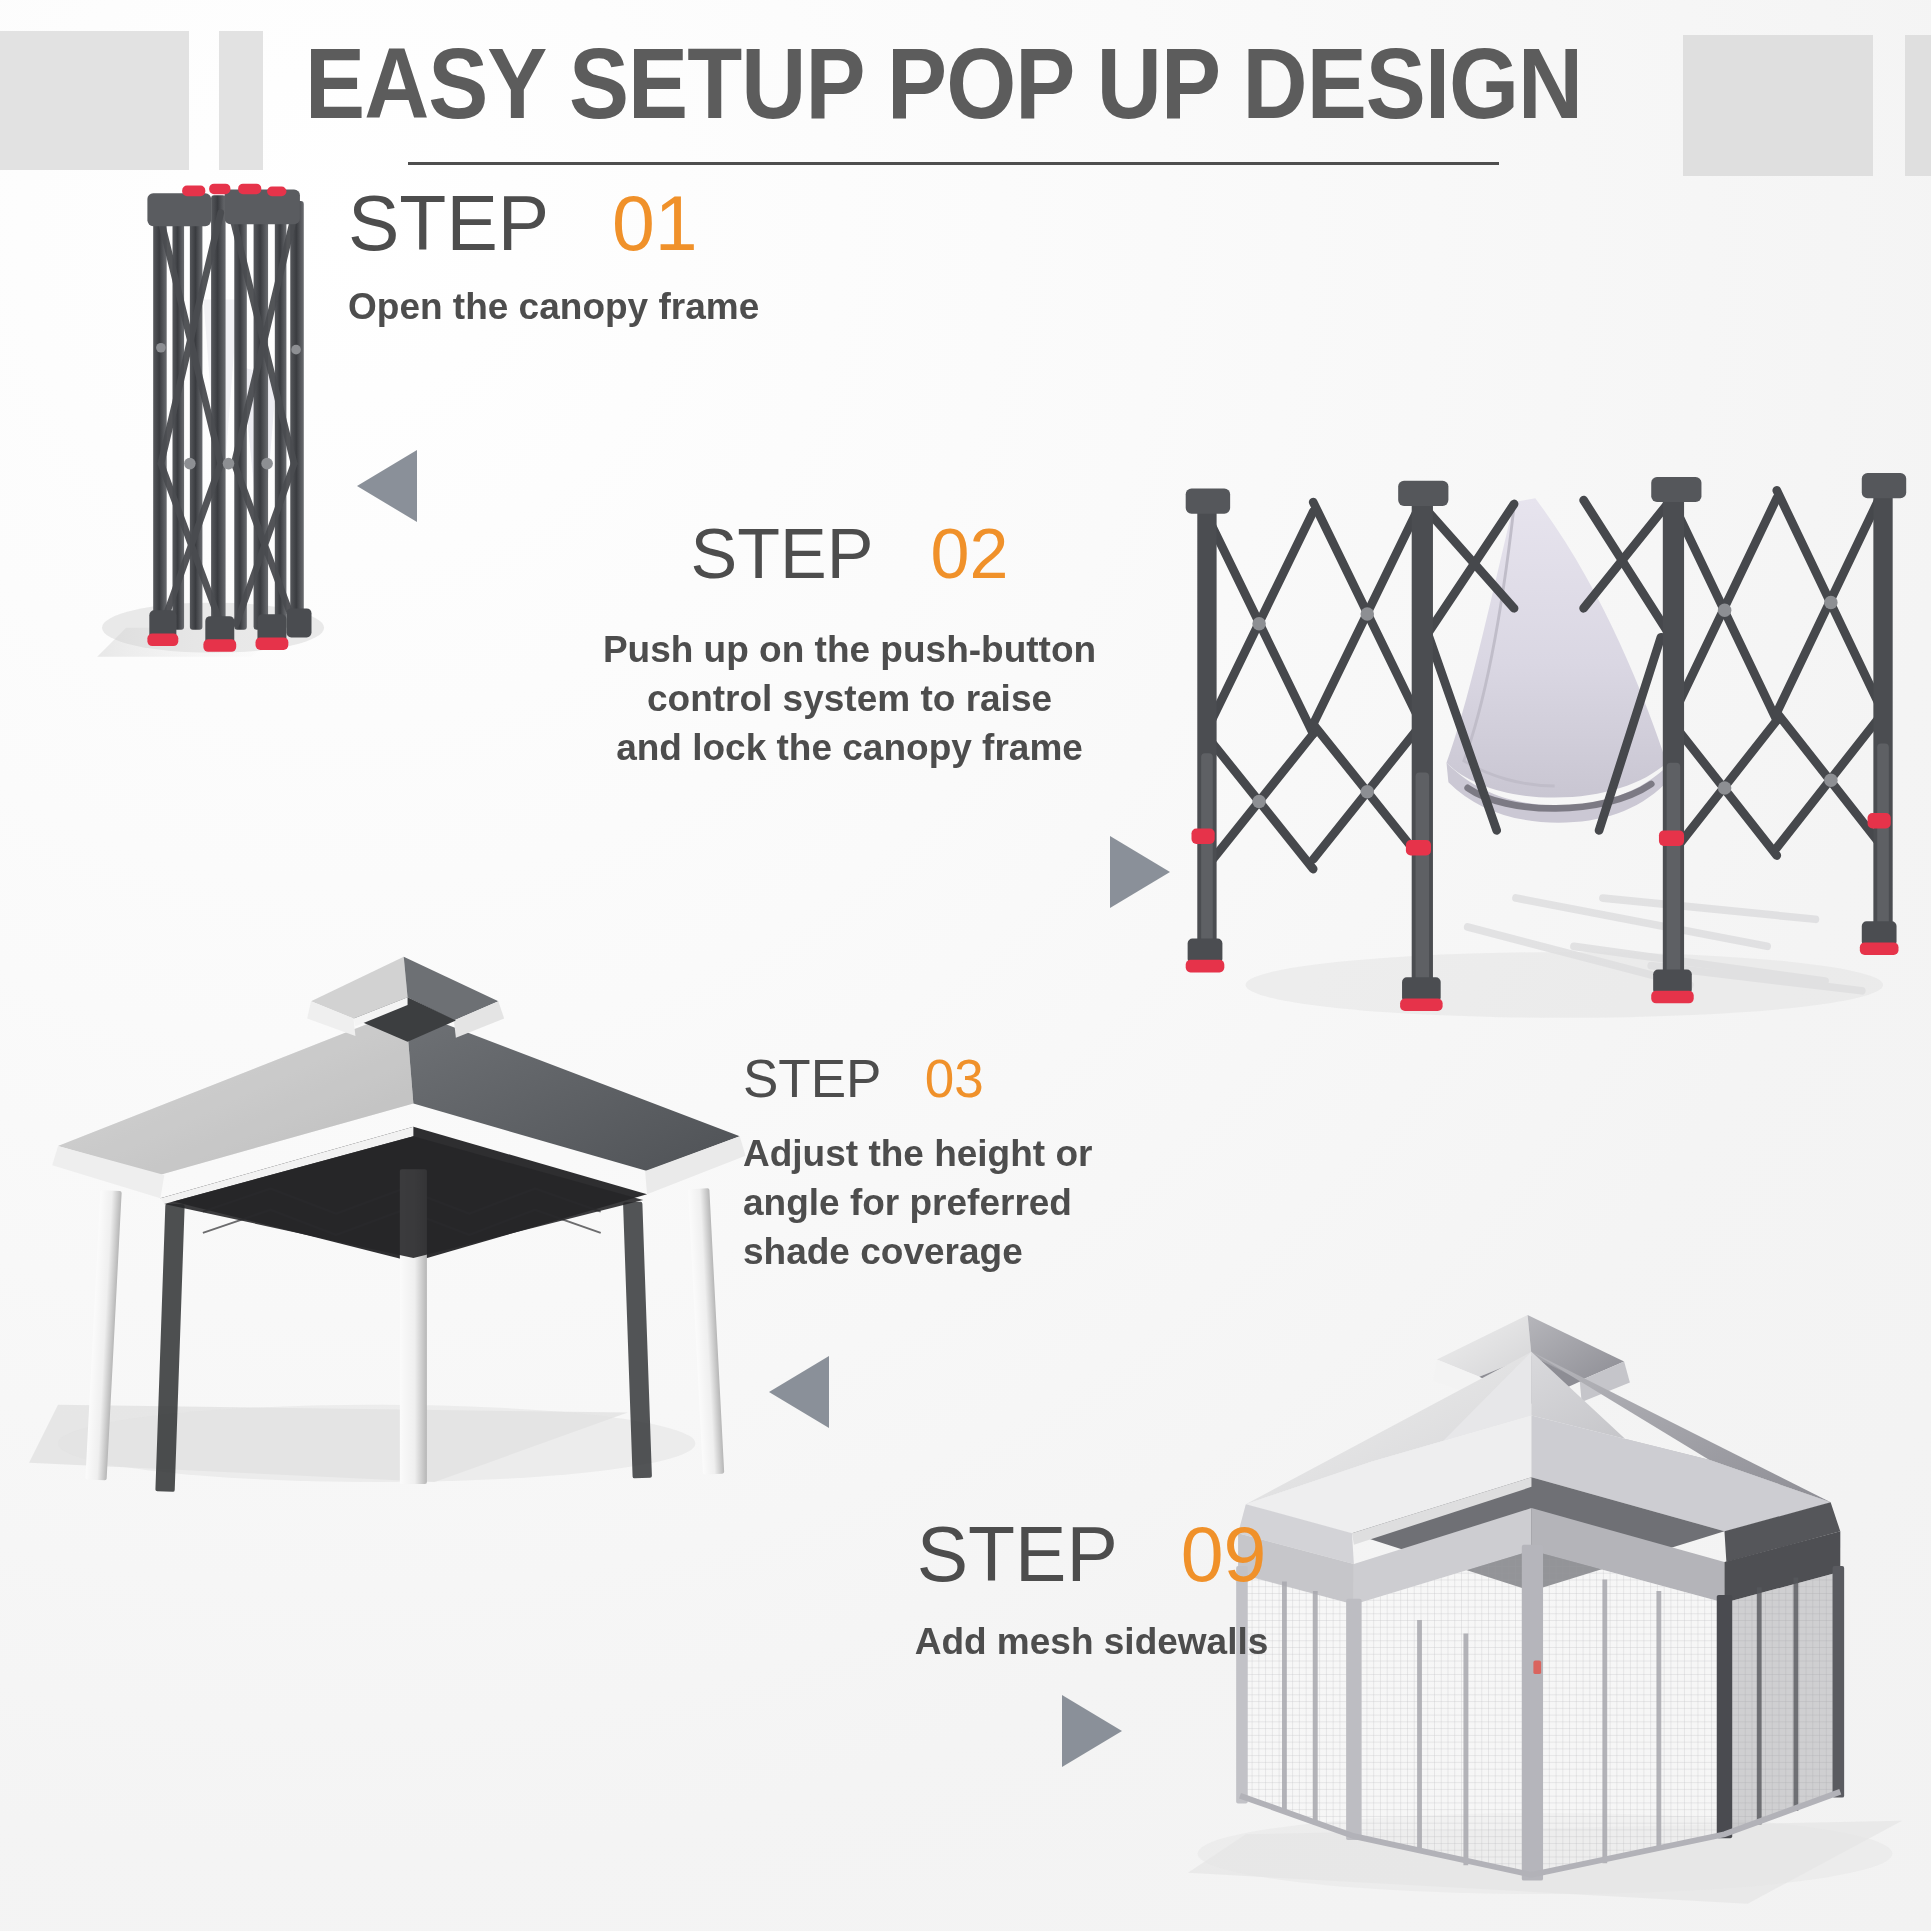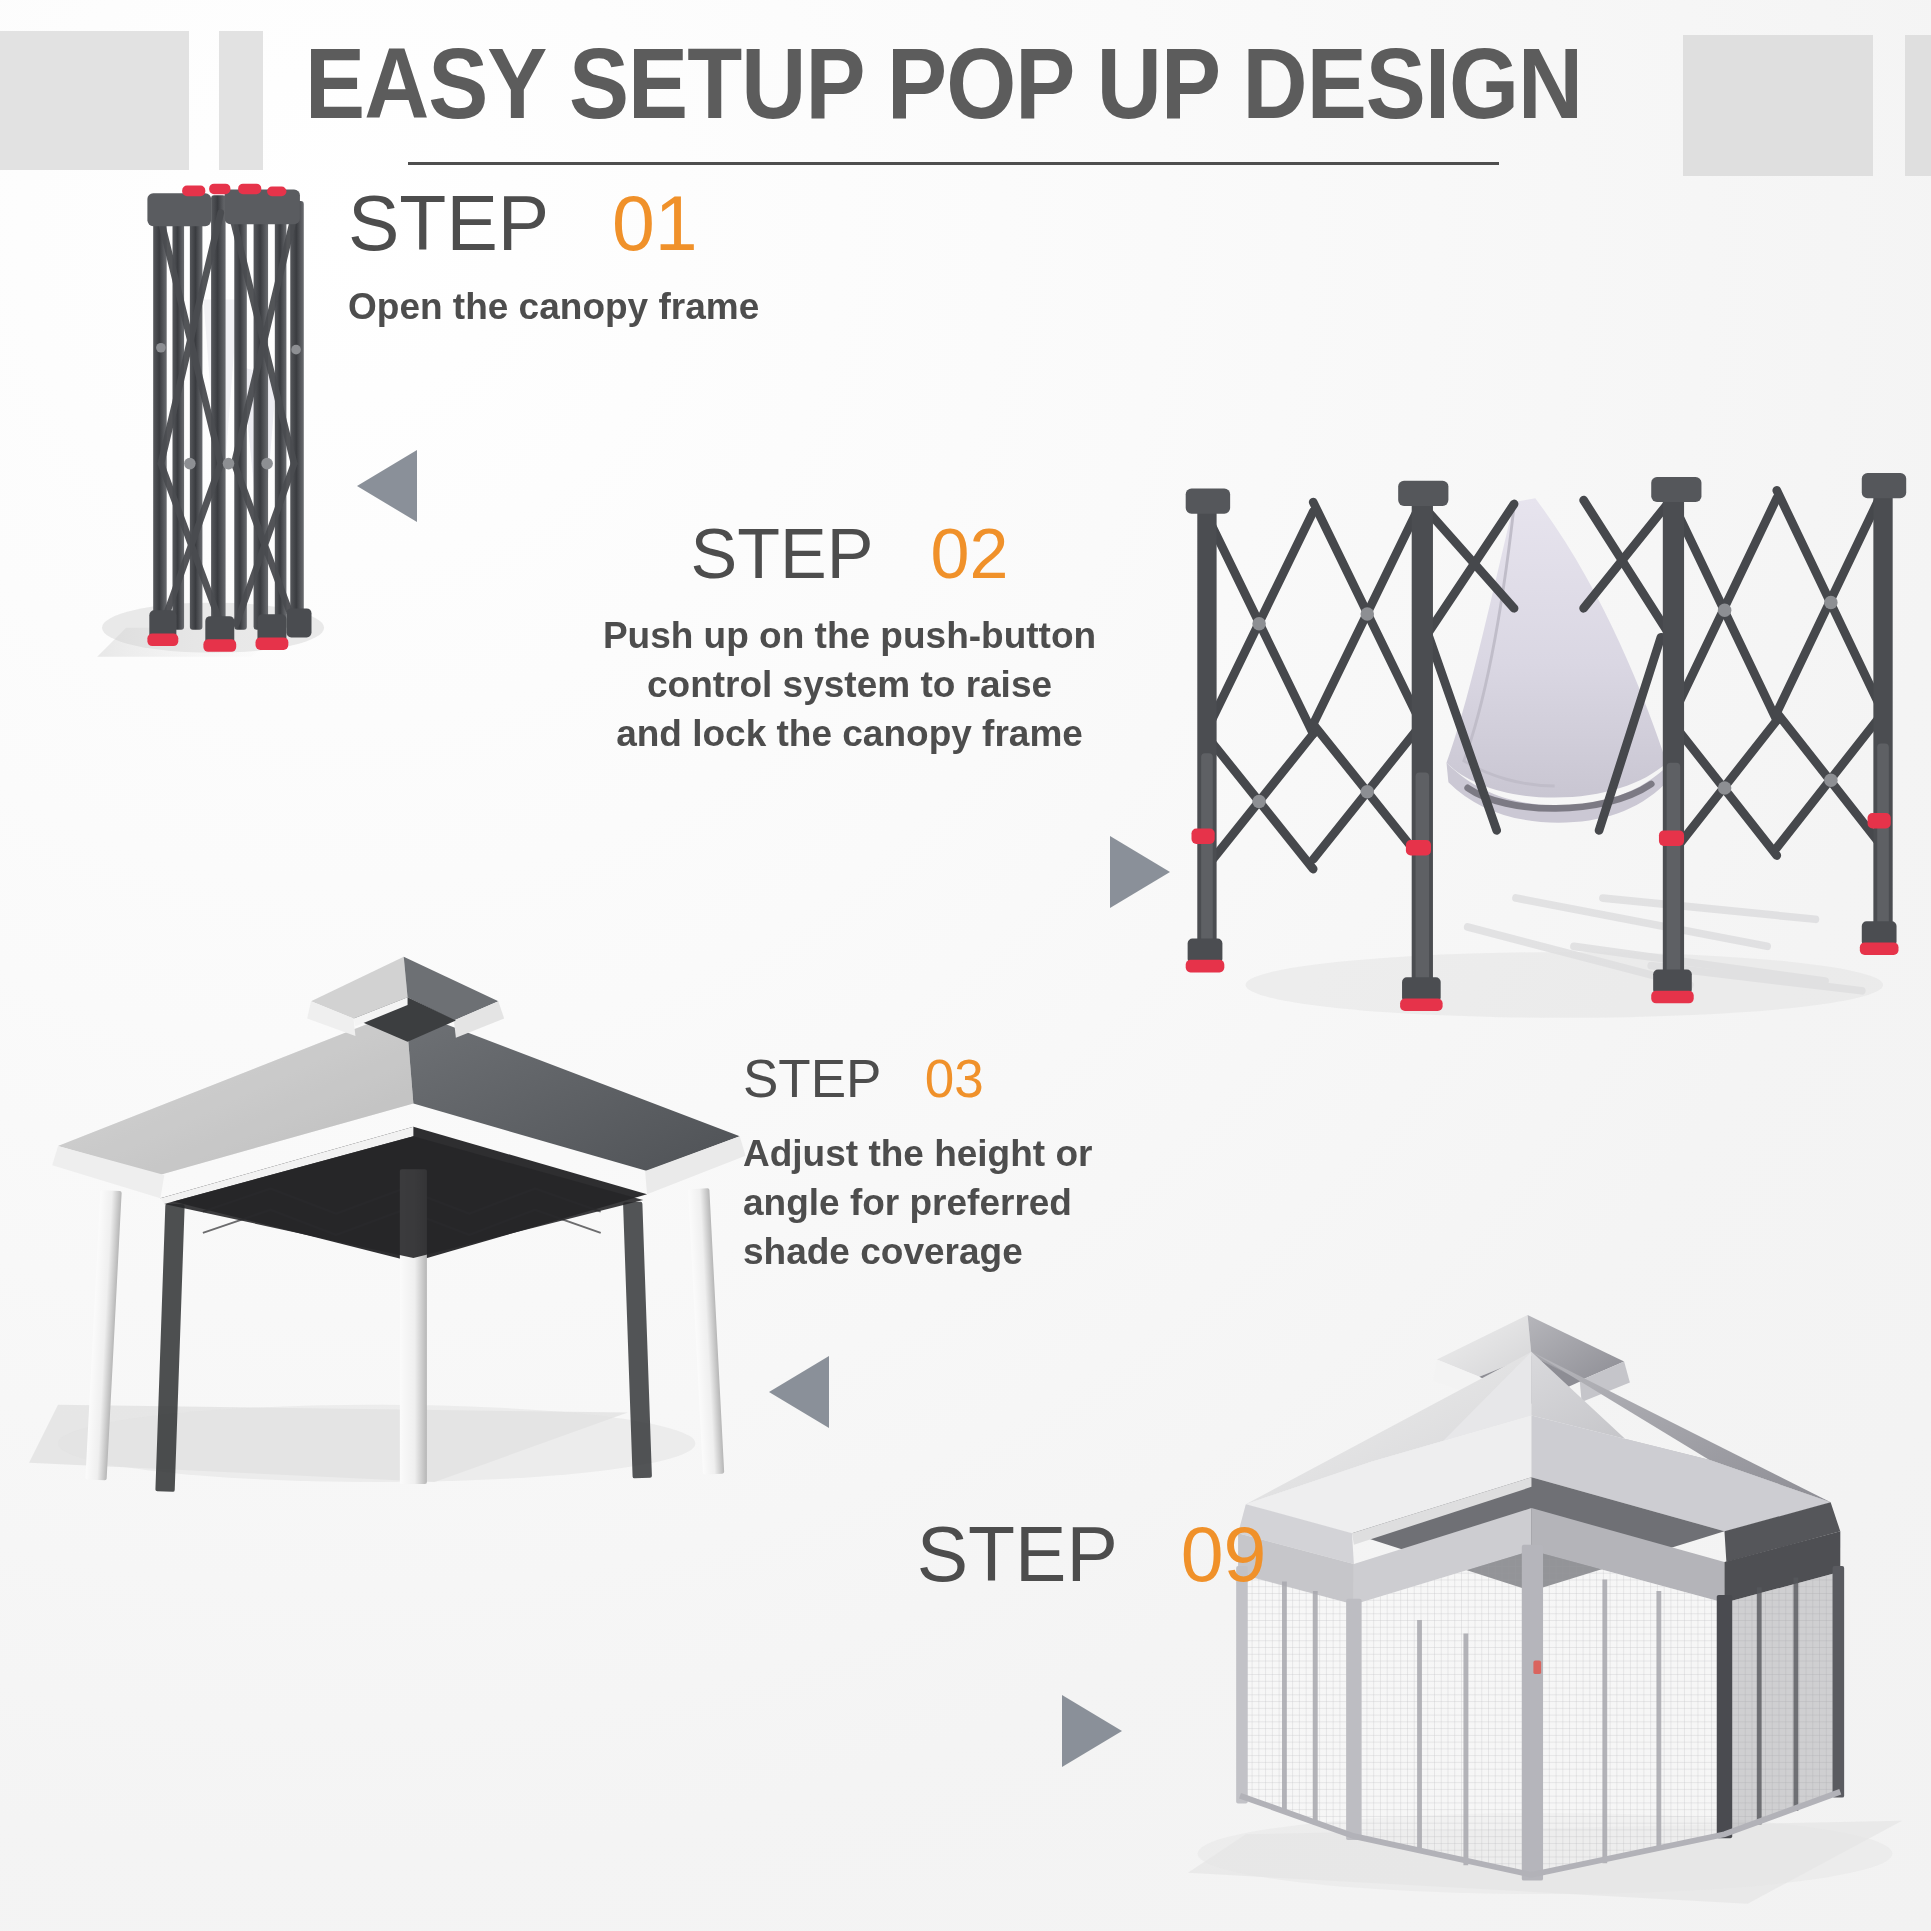--- a/index.html
+++ b/index.html
@@ -39,21 +39,21 @@
   .step-head .num{color:#f0912a;font-weight:normal;text-align:center;}
   .step-body{font-size:37px;line-height:1.32;color:#4d4d4d;font-weight:bold;}
 
   .blk{position:absolute;}
   #blk1{left:348px;top:185px;width:734px;text-align:left;}
   #blk1 .step-head{font-size:77px;}
   #blk1 .step-body{margin-top:21px;}
 
   #blk2{left:502px;top:519px;width:695px;text-align:center;}
   #blk2 .step-head{font-size:70px;}
-  #blk2 .step-body{margin-top:23px;}
+  #blk2 .step-body{margin-top:37px;}
 
   #blk3{left:743px;top:1052px;width:502px;text-align:left;}
   #blk3 .step-head{font-size:53px;}
   #blk3 .step-body{margin-top:25px;}
 
   #blk4{left:821px;top:1516px;width:541px;text-align:center;}
   #blk4 .step-head{font-size:77px;}
   #blk4 .step-body{margin-top:25px;}
 
   
@@ -441,17 +441,18 @@
 
       <rect x="418" y="420" width="8" height="14" rx="2" fill="#e0564e" opacity=".85"></rect>
     </svg>
   </div>
 
   <div class="blk" id="blk4">
     <div class="step-head">
       <span>STEP</span>
       &nbsp;&nbsp;<span class="num">09</span>
     </div>
+    <div class="step-body">Add mesh sidewalls</div>
   </div>
   <div class="arrow right" id="arw4"></div>
 
 </div>
 
 
 </body></html>

